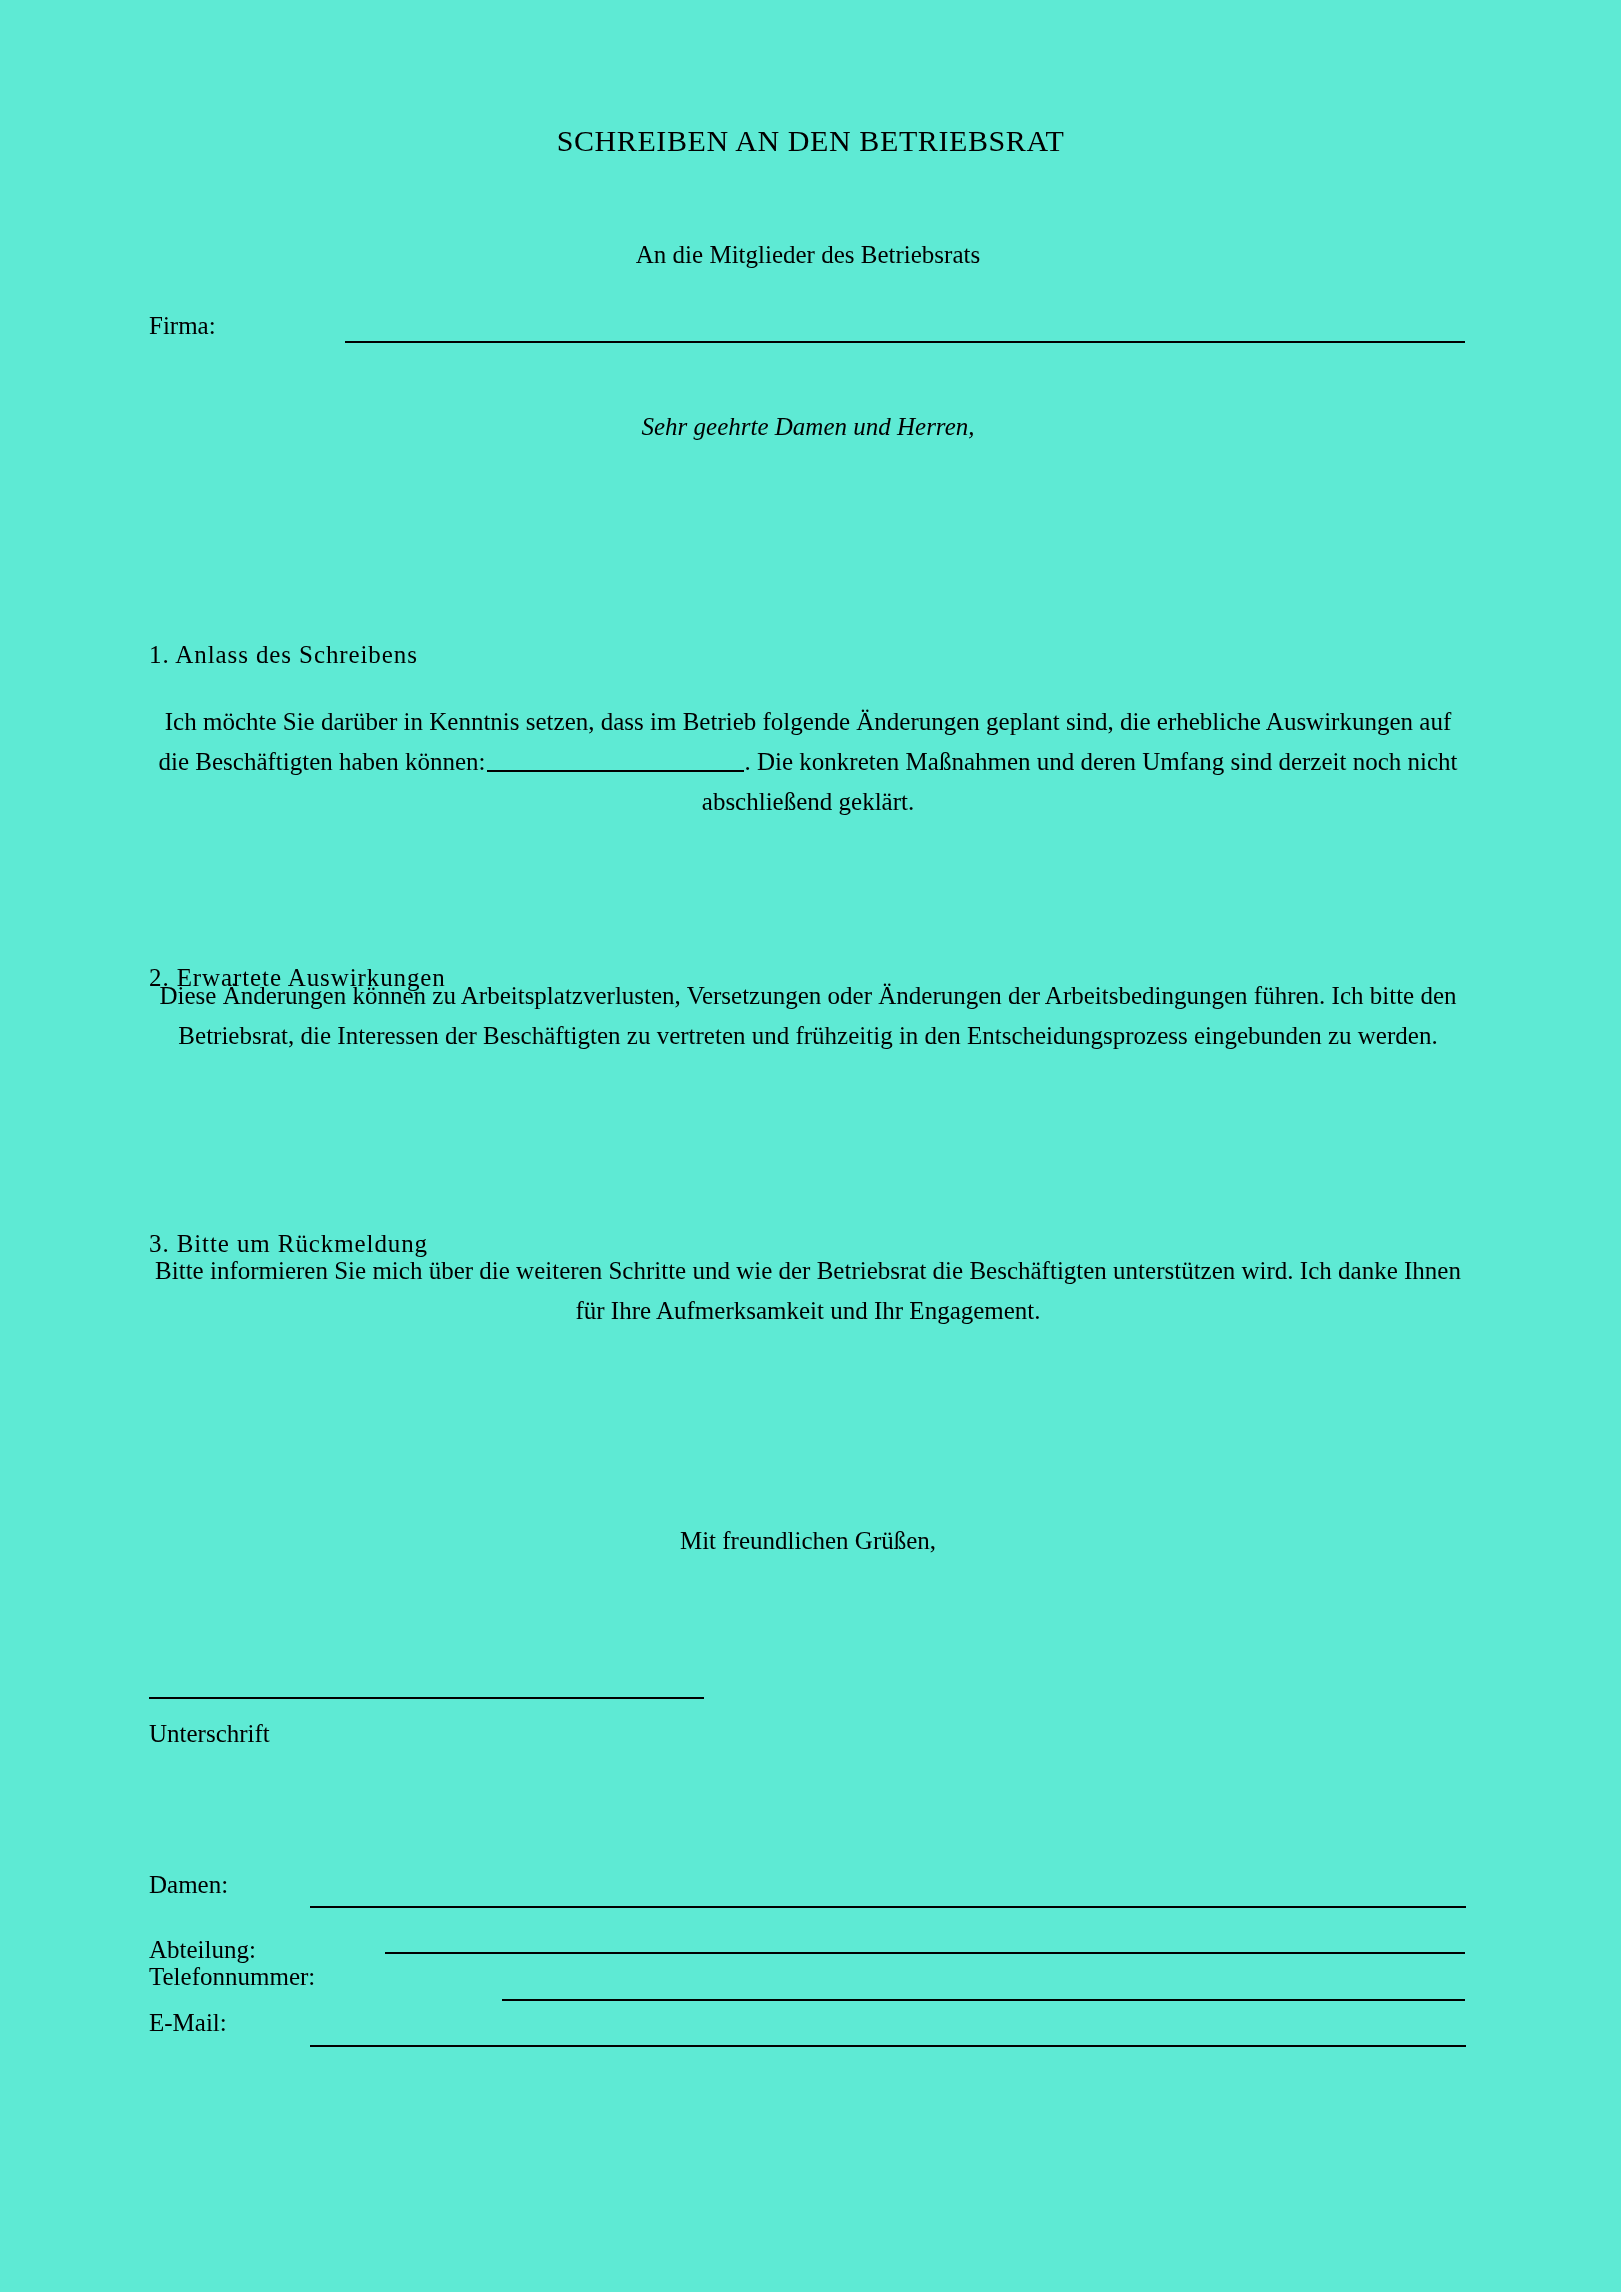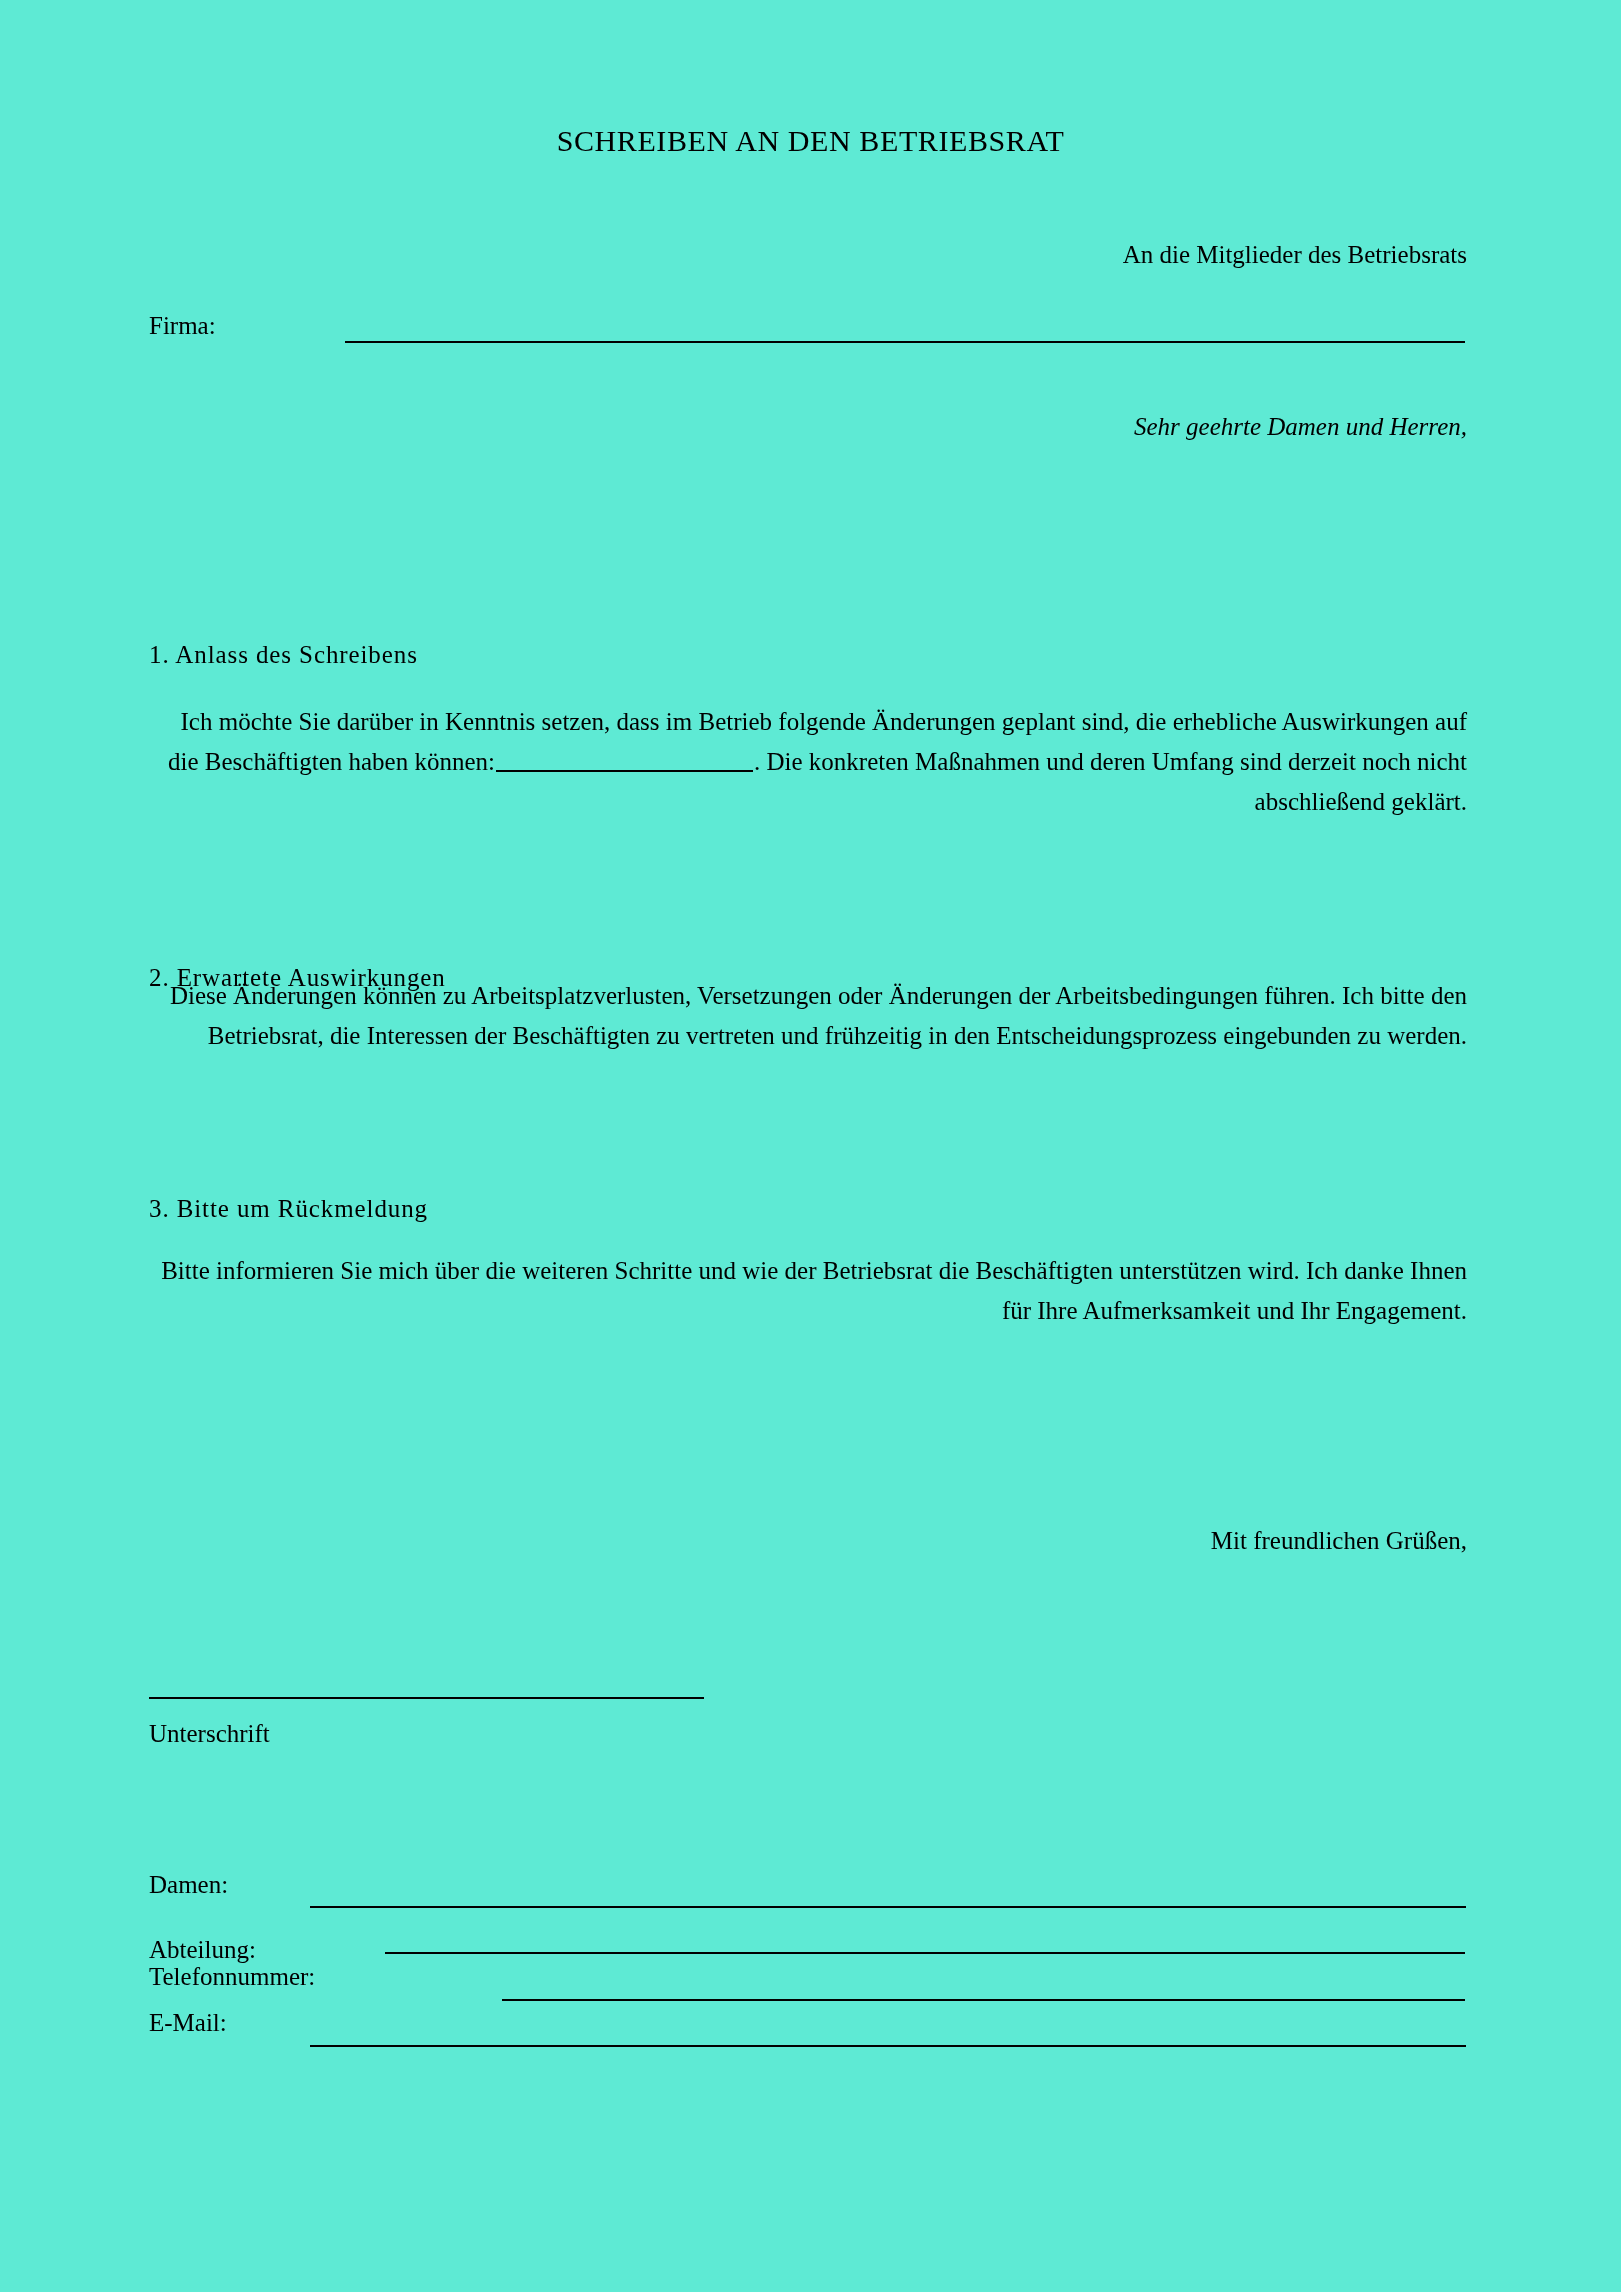--- a/index.html
+++ b/index.html
@@ -32,21 +32,21 @@
     line-height: 1.2;
     font-weight: 400;
   }
   
   .block {
     position: absolute;
     left: 149px;
     width: 1318px;
     font-size: 25px;
     line-height: 40px;
-    text-align: right;
+    text-align: center;
   }
   .block p {
     margin: 0;
   }
   .heading {
     position: absolute;
     left: 149px;
     width: 1318px;
     font-size: 25px;
     line-height: 40px;
@@ -104,21 +104,21 @@
   <div class="heading" style="top: 635px;">1. Anlass des Schreibens</div>
   <div class="block" style="top: 702px;">
     <p><span>Ich möchte Sie darüber in Kenntnis setzen, dass im Betrieb folgende Änderungen geplant sind, die erhebliche Auswirkungen auf die Beschäftigten haben können:</span><span class="inline-blank"></span><span>. Die konkreten Maßnahmen und deren Umfang sind derzeit noch nicht abschließend geklärt.</span></p>
   </div>
 
   <div class="heading" style="top: 958px;">2. Erwartete Auswirkungen</div>
   <div class="block" style="top: 976px;">
     <p>Diese Änderungen können zu Arbeitsplatzverlusten, Versetzungen oder Änderungen der Arbeitsbedingungen führen. Ich bitte den Betriebsrat, die Interessen der Beschäftigten zu vertreten und frühzeitig in den Entscheidungsprozess eingebunden zu werden.</p>
   </div>
 
-  <div class="heading" style="top: 1189px;">3. Bitte um Rückmeldung</div>
+  <div class="heading" style="top: 1224px;">3. Bitte um Rückmeldung</div>
   <div class="block" style="top: 1521px;">
     <p>Mit freundlichen Grüßen,</p>
   </div>
 
   <div class="block" style="top: 1251px;">
     <p>Bitte informieren Sie mich über die weiteren Schritte und wie der Betriebsrat die Beschäftigten unterstützen wird. Ich danke Ihnen für Ihre Aufmerksamkeit und Ihr Engagement.</p>
   </div>
 
   <div class="rule" style="left: 149px; top: 1697px; width: 555px;"></div>
   <div class="signature-label" style="top: 1714px;">Unterschrift</div>

